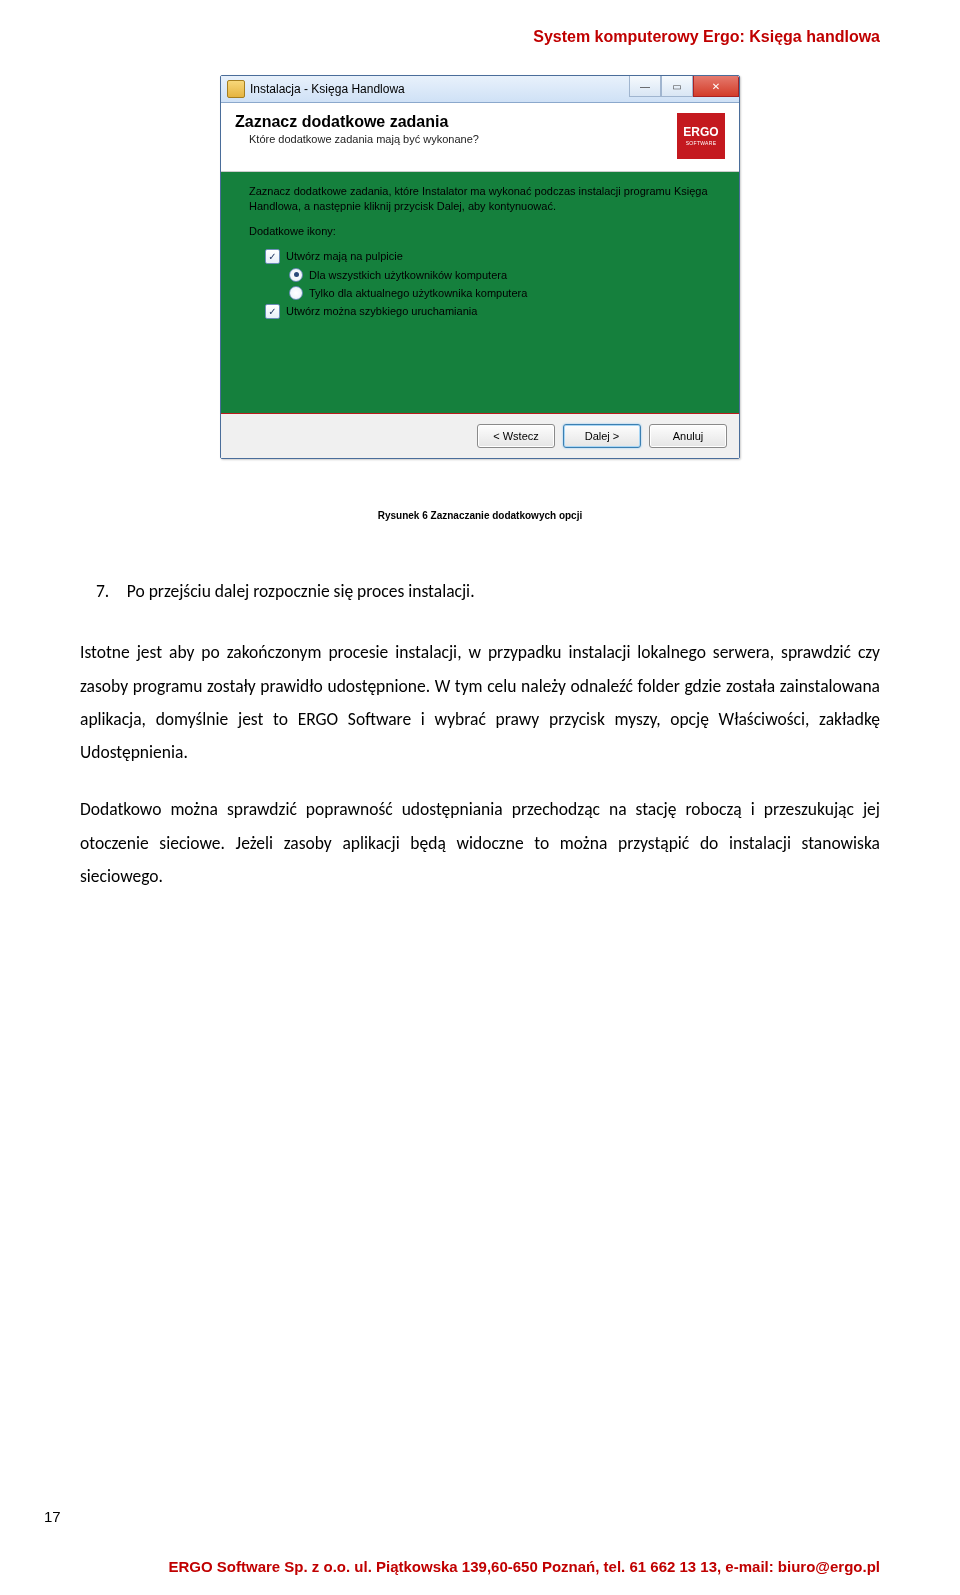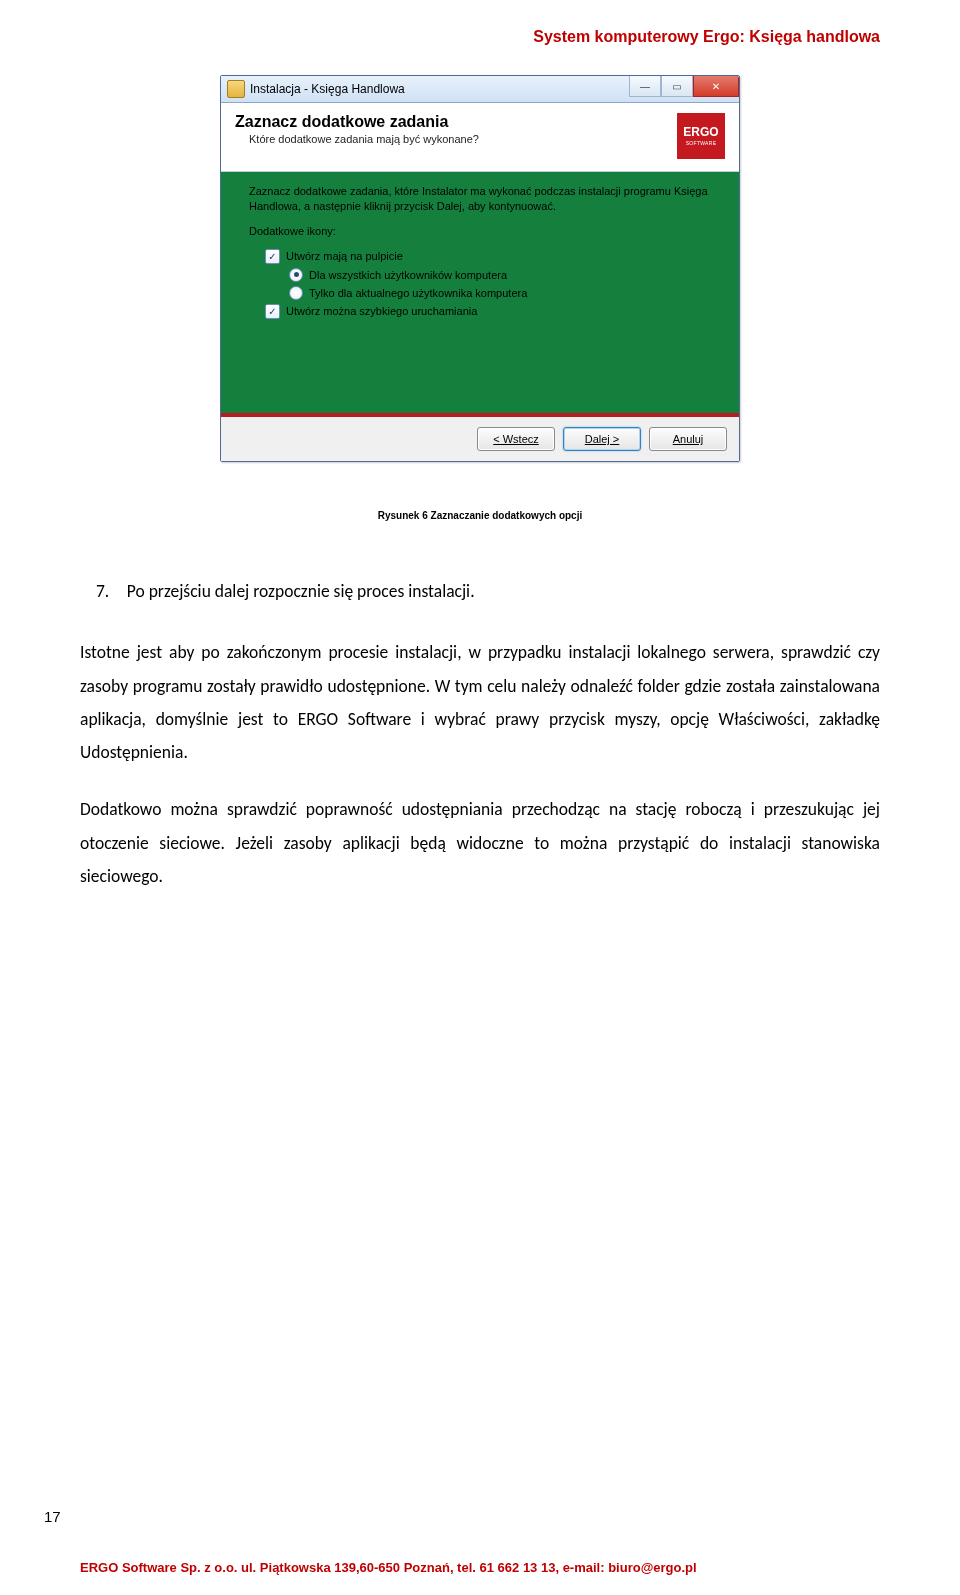--- a/index.html
+++ b/index.html
@@ -1,18 +1,18 @@
 <!DOCTYPE html>
 <html><head>
 <meta charset="utf-8">
 <style>
   html,body{margin:0;padding:0;background:#fff;font-family:"Segoe UI","Tahoma",Arial,sans-serif;color:#000;}
   .page{width:960px;height:1595px;position:relative;margin:0 auto;background:#fff;}
   .doc-header{position:absolute;top:28px;right:80px;color:#c00000;font-weight:bold;font-size:16px;}
-  .doc-footer{position:absolute;bottom:20px;left:80px;right:80px;color:#c00000;font-weight:bold;font-size:13px;text-align:left;}
+  .doc-footer{position:absolute;bottom:20px;left:80px;right:80px;color:#c00000;font-weight:bold;font-size:15px;text-align:right;}
   .page-num{position:absolute;bottom:70px;left:0;right:0;text-align:left;font-size:15px;color:#000;padding-left:44px;}
   .screenshot{position:absolute;top:75px;left:220px;width:520px;}
   
   .win{border:1px solid #4a6d9a;border-radius:2px;box-shadow:1px 1px 2px rgba(0,0,0,.2);font-family:"Segoe UI",Tahoma,sans-serif;font-size:11px;}
   .titlebar{display:flex;align-items:center;height:26px;background:linear-gradient(#e8f1fb,#cfe1f6);border-bottom:1px solid #8ba8cc;position:relative;}
   .titlebar .icon{width:16px;height:16px;margin:0 5px 0 6px;background:linear-gradient(#f7d77a,#e5b441);border:1px solid #a57e1f;border-radius:2px;}
   .titlebar .title{flex:1;color:#000;font-size:12px;}
   .winbtns{display:flex;height:100%;}
   .winbtn{width:30px;height:20px;margin-top:0;display:flex;align-items:center;justify-content:center;font-size:10px;color:#444;border:1px solid #a0b5cf;background:linear-gradient(#f6fafd,#d9e6f4);border-top:none;}
   .winbtn:first-child{border-top-left-radius:0;}
@@ -24,21 +24,21 @@
   .ergo-logo{width:48px;height:46px;background:#c4191f;color:#fff;font-weight:bold;font-size:12px;display:flex;flex-direction:column;align-items:center;justify-content:center;line-height:1;margin-left:10px;}
   .ergo-logo .sub{font-size:5px;font-weight:normal;margin-top:3px;letter-spacing:.3px;}
   .body{background:#15803d;padding:12px 28px 14px;min-height:215px;font-size:11px;color:#000;}
   .body p{margin:0 0 10px;line-height:1.35;}
   .opt{display:flex;align-items:center;margin:4px 0;}
   .opt.indent1{margin-left:16px;}
   .opt.indent2{margin-left:40px;}
   .chk{width:13px;height:13px;border:1px solid #6b8db8;background:linear-gradient(#fff,#e8f0f9);margin-right:6px;display:flex;align-items:center;justify-content:center;font-size:10px;color:#253a64;border-radius:2px;}
   .radio{width:12px;height:12px;border:1px solid #6b8db8;border-radius:50%;background:radial-gradient(#fff,#e8f0f9);margin-right:6px;display:flex;align-items:center;justify-content:center;}
   .radio .dot{width:5px;height:5px;border-radius:50%;background:#2a4a7a;}
-  .btnrow{background:#f0f0f0;border-top:4px solid #b91c1c;display:flex;justify-content:flex-end;gap:8px;padding:10px 12px;text-decoration:underline;}
+  .btnrow{background:#f0f0f0;border-top:1px solid #b91c1c;display:flex;justify-content:flex-end;gap:8px;padding:10px 12px;}
   .btn{min-width:76px;height:22px;border:1px solid #8a8a8a;background:linear-gradient(#fdfdfd,#e5e5e5);border-radius:3px;font-size:11px;display:flex;align-items:center;justify-content:center;box-shadow:0 0 0 1px #fff inset;}
   .btn.default{border-color:#3c7fb1;box-shadow:0 0 0 1px #a8d6f5 inset,0 0 2px #79bff1;}
   
   .caption{position:absolute;top:510px;left:0;right:0;text-align:center;font-weight:bold;font-size:10px;}
   .docbody{position:absolute;top:575px;left:80px;right:80px;font-family:Calibri,"Segoe UI",Arial,sans-serif;font-size:17.5px;line-height:1.9;color:#000;}
   .docbody .numitem{margin:0 0 28px 36px;text-indent:-20px;}
   .docbody p.just{text-align:justify;margin:0 0 24px;}
 </style>
 </head>
 <body>

